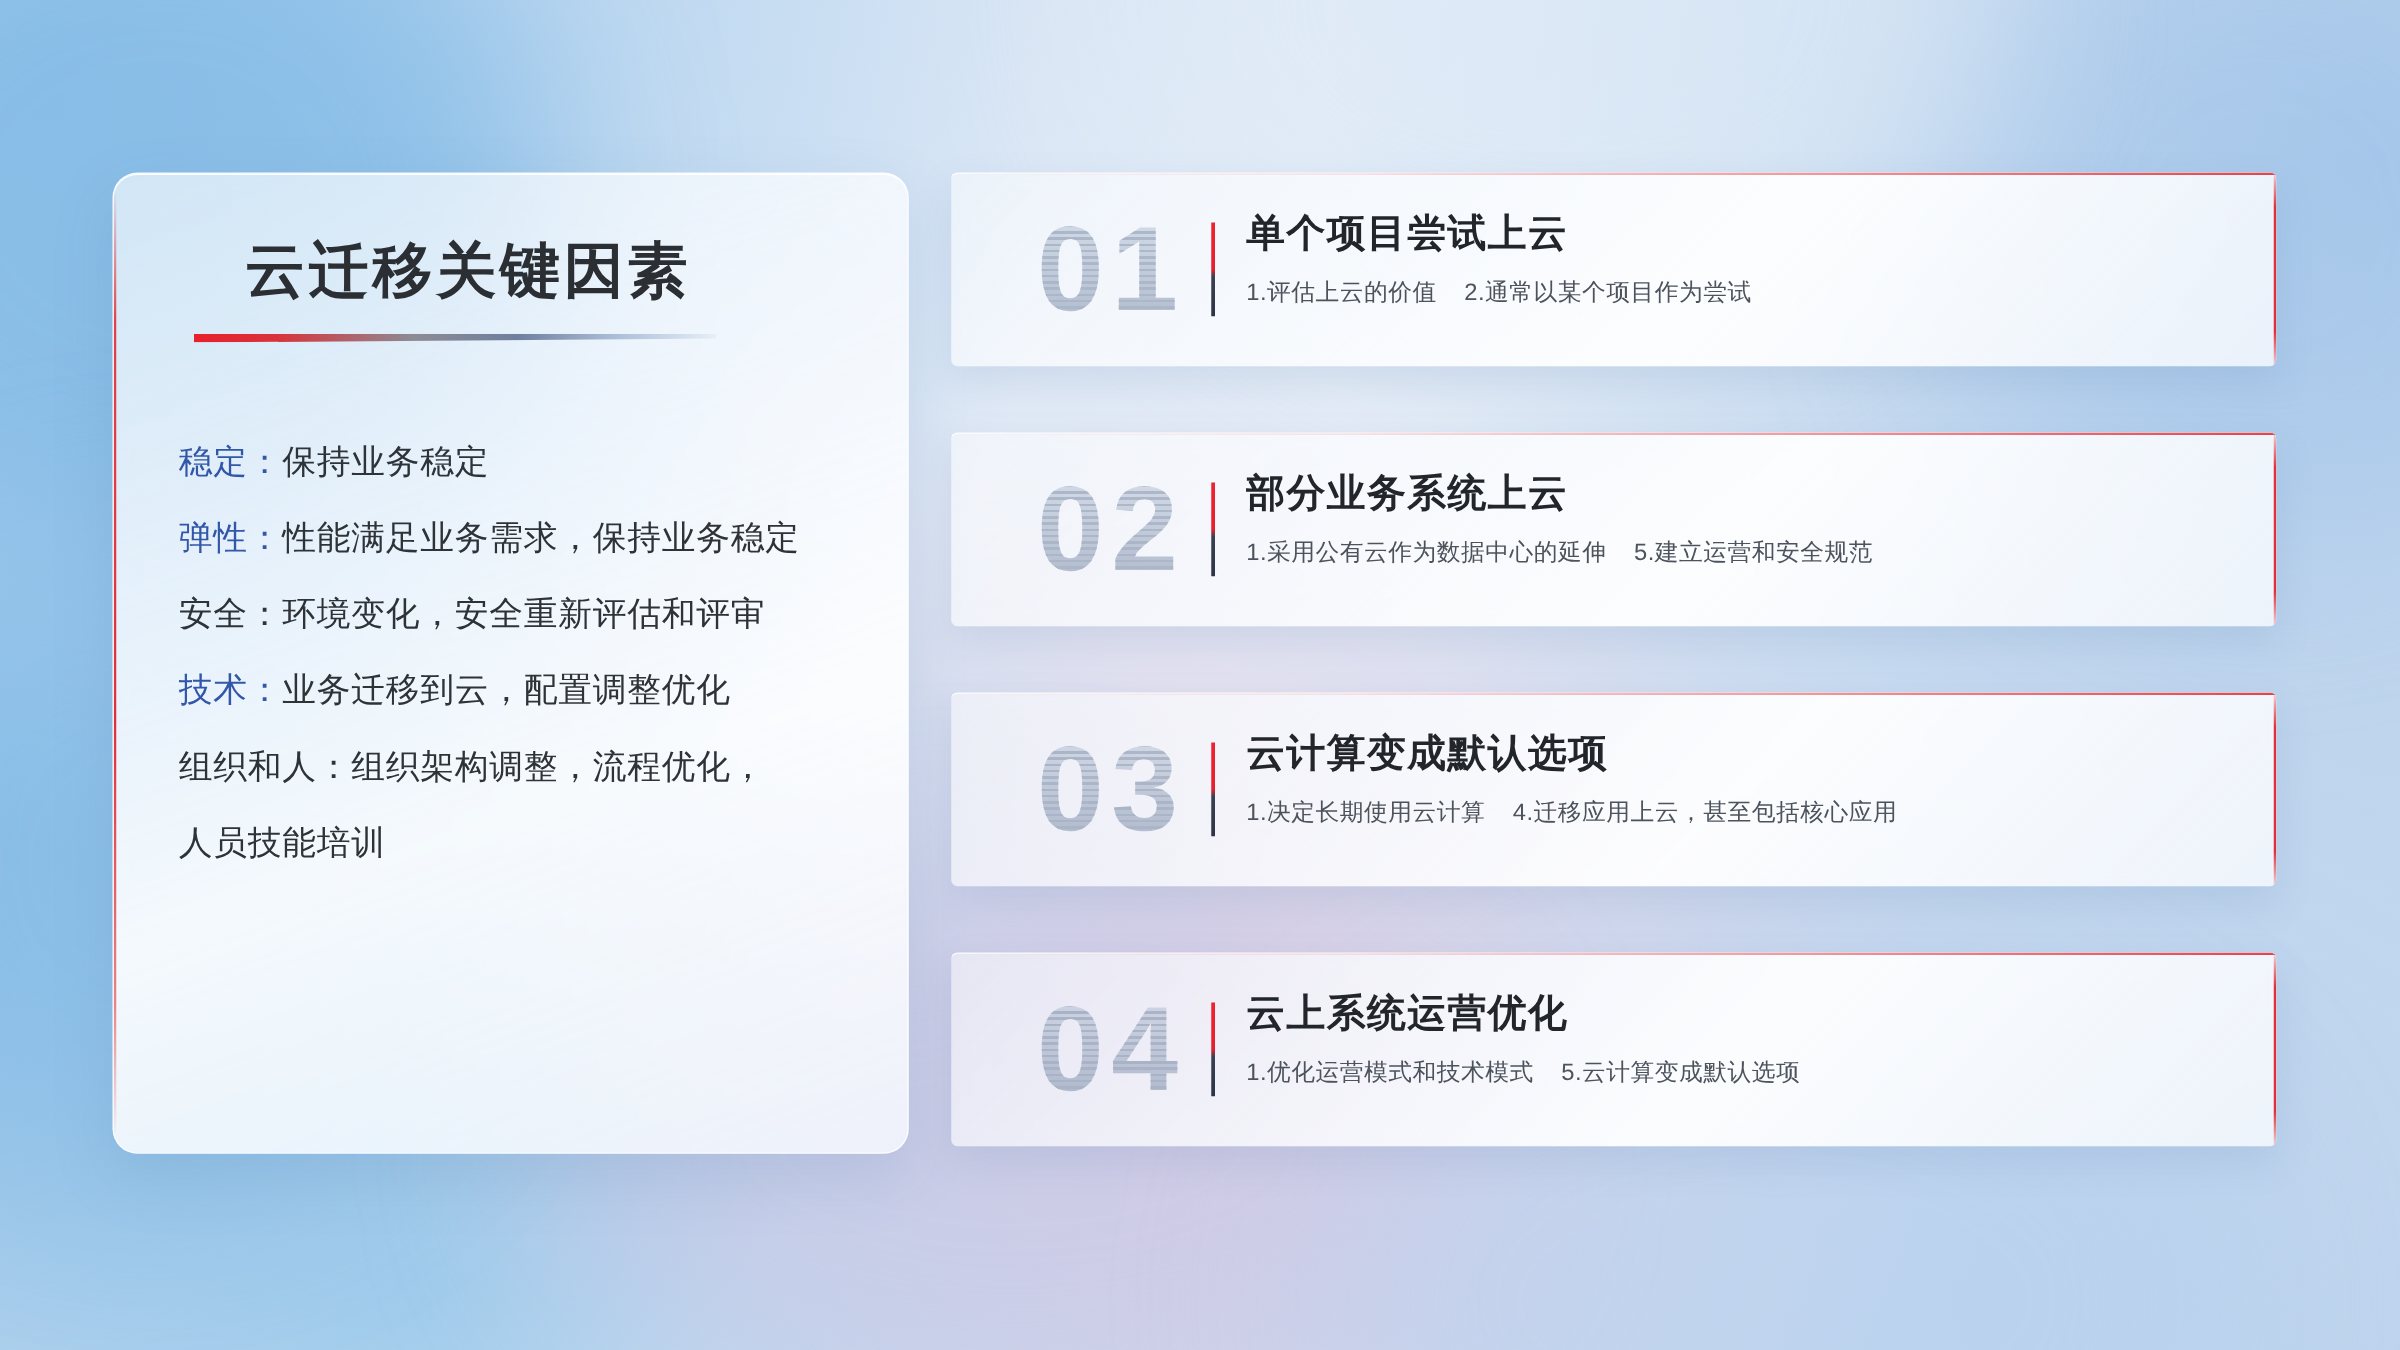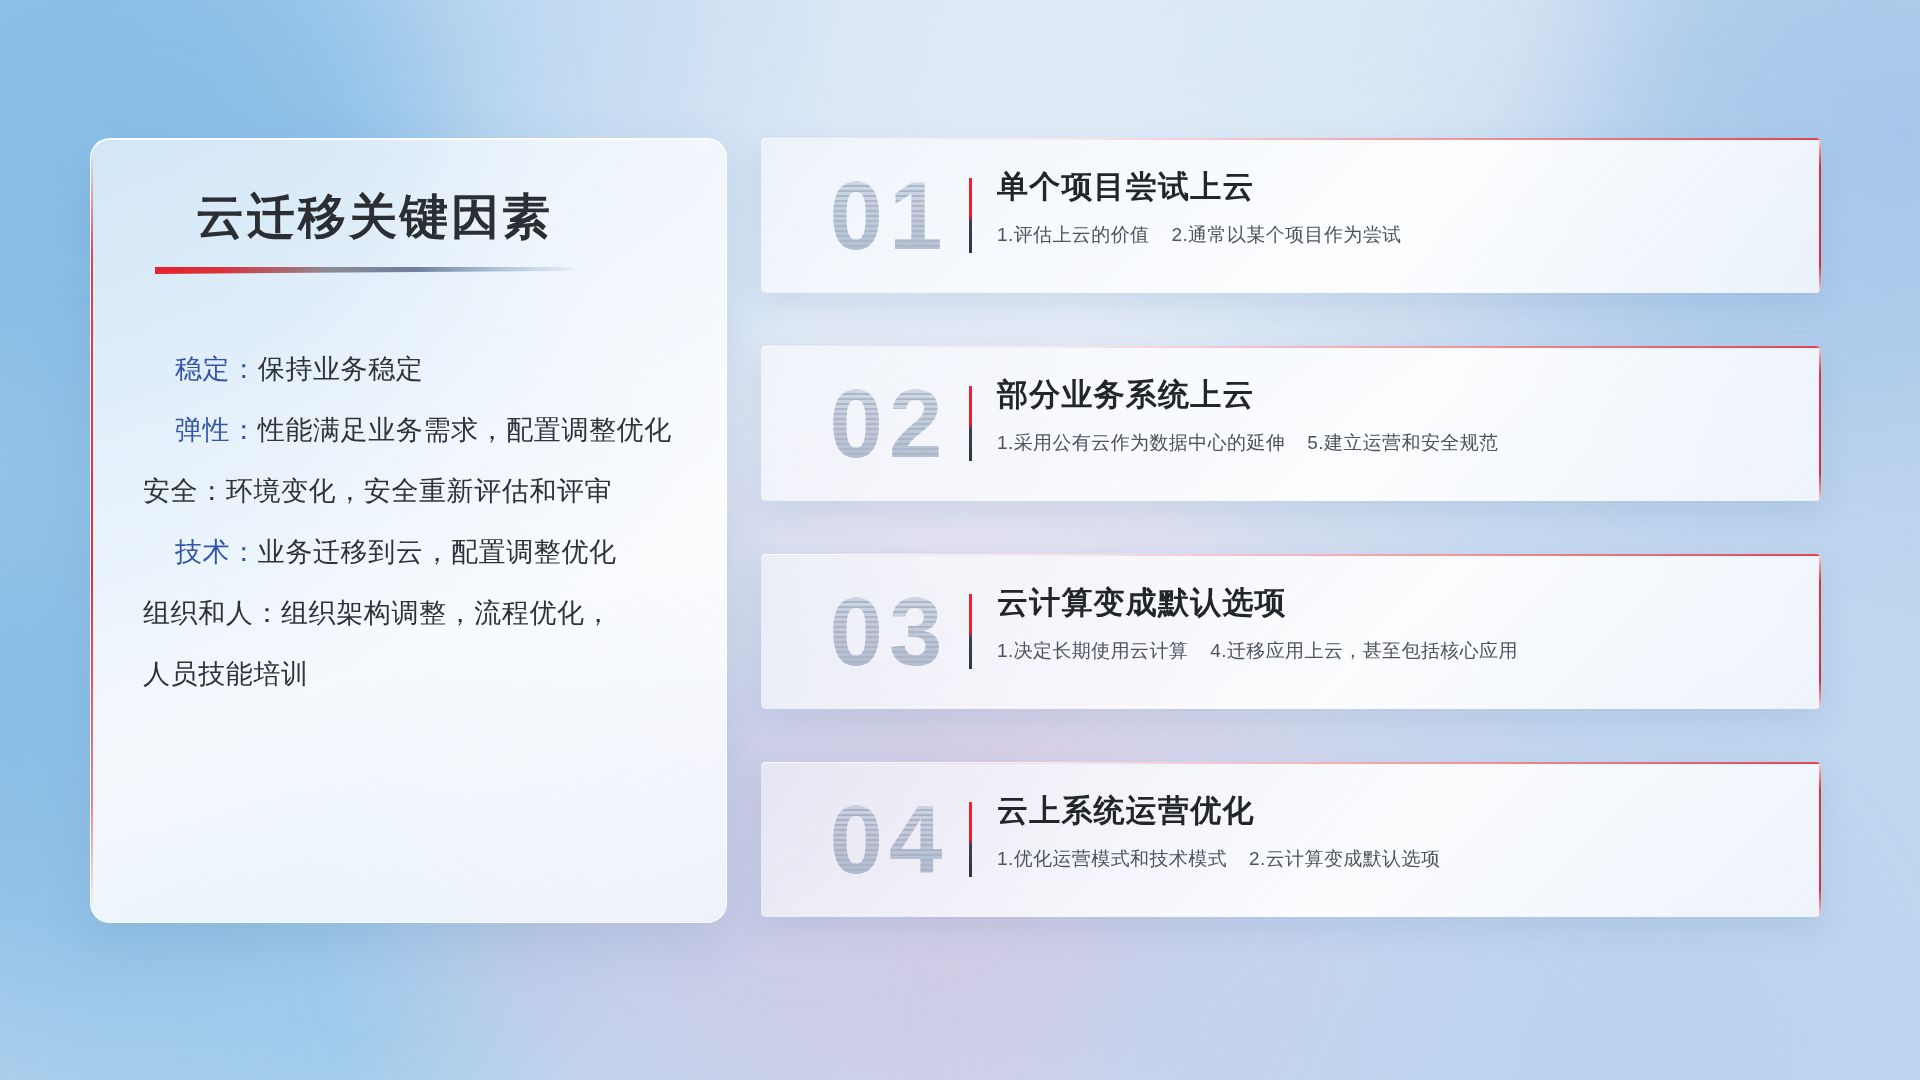--- a/index.html
+++ b/index.html
@@ -100,21 +100,21 @@
     right: 28px;
   }
   .factor-row {
     font-size: 27px;
     line-height: 61px;
     color: #2e3338;
     letter-spacing: 0.6px;
     white-space: nowrap;
   }
   .factor-label { color: #2e3338; }
-  .factor-label.accent { color: #3357a8; margin-left: 32px; }
+  .factor-label.accent { color: #3357a8; }
 
   
   #cards { position: absolute; left: 761px; top: 138px; width: 1060px; text-decoration: underline; }
 
   .step-card {
     position: relative;
     width: 1060px;
     height: 155px;
     margin-bottom: 53px;
     border-radius: 5px;
@@ -223,21 +223,21 @@
   <div class="blob blob-c"></div>
   <div class="blob blob-d"></div>
   <div class="blob blob-e"></div>
   <div class="blob blob-f"></div>
 
   <section id="left-panel">
     <h1 id="panel-title">云迁移关键因素</h1>
     <div id="title-underline"></div>
     <div id="factor-list">
         <div class="factor-row"><span class="factor-label accent">稳定：</span><span class="factor-text">保持业务稳定</span></div>
-        <div class="factor-row"><span class="factor-label accent">弹性：</span><span class="factor-text">性能满足业务需求，配置调整优化</span></div>
+        <div class="factor-row"><span class="factor-label accent">弹性：</span><span class="factor-text">性能满足业务需求，保持业务稳定</span></div>
         <div class="factor-row"><span class="factor-label">安全：</span><span class="factor-text">环境变化，安全重新评估和评审</span></div>
         <div class="factor-row"><span class="factor-label accent">技术：</span><span class="factor-text">业务迁移到云，配置调整优化</span></div>
         <div class="factor-row"><span class="factor-label">组织和人：</span><span class="factor-text">组织架构调整，流程优化，</span></div>
         <div class="factor-row"><span class="factor-text">人员技能培训</span></div>
       </div>
   </section>
 
   <section id="cards">
       <article class="step-card">
         <div class="step-number-glow">01</div>
@@ -265,18 +265,18 @@
           <div class="step-title">云计算变成默认选项</div>
           <div class="step-desc"><span>1.决定长期使用云计算</span><span class="desc-gap"></span><span>4.迁移应用上云，甚至包括核心应用</span></div>
         </div>
       </article>
       <article class="step-card">
         <div class="step-number-glow">04</div>
         <div class="step-number">04</div>
         <div class="step-divider"></div>
         <div class="step-text">
           <div class="step-title">云上系统运营优化</div>
-          <div class="step-desc"><span>1.优化运营模式和技术模式</span><span class="desc-gap"></span><span>2.云计算变成默认选项</span></div>
+          <div class="step-desc"><span>1.优化运营模式和技术模式</span><span class="desc-gap"></span><span>5.云计算变成默认选项</span></div>
         </div>
       </article>
     </section>
 
 </div>
 
 </body></html>

